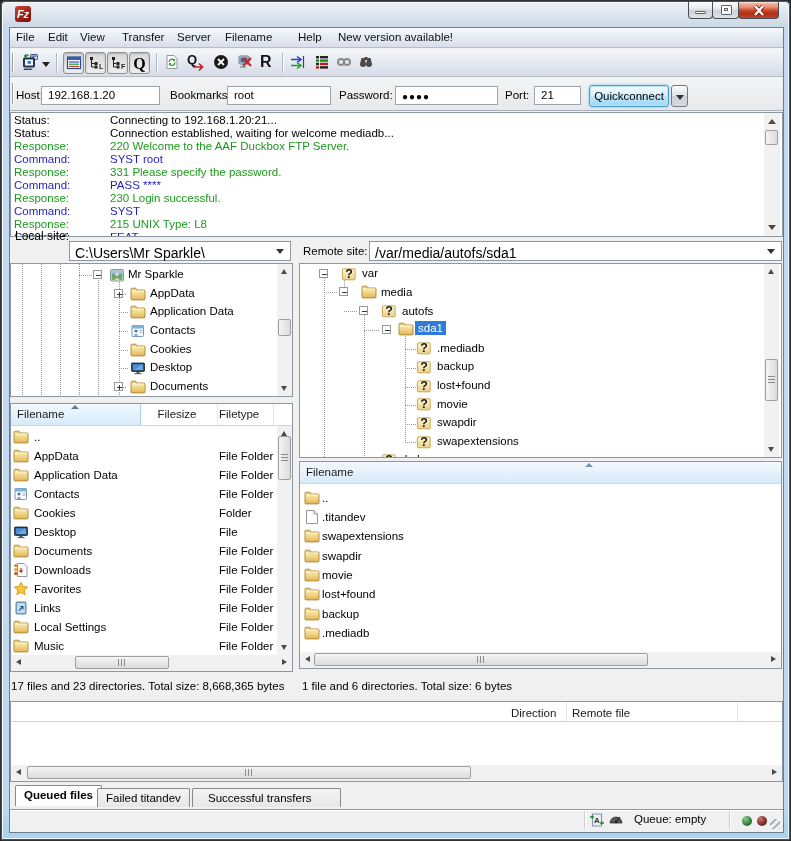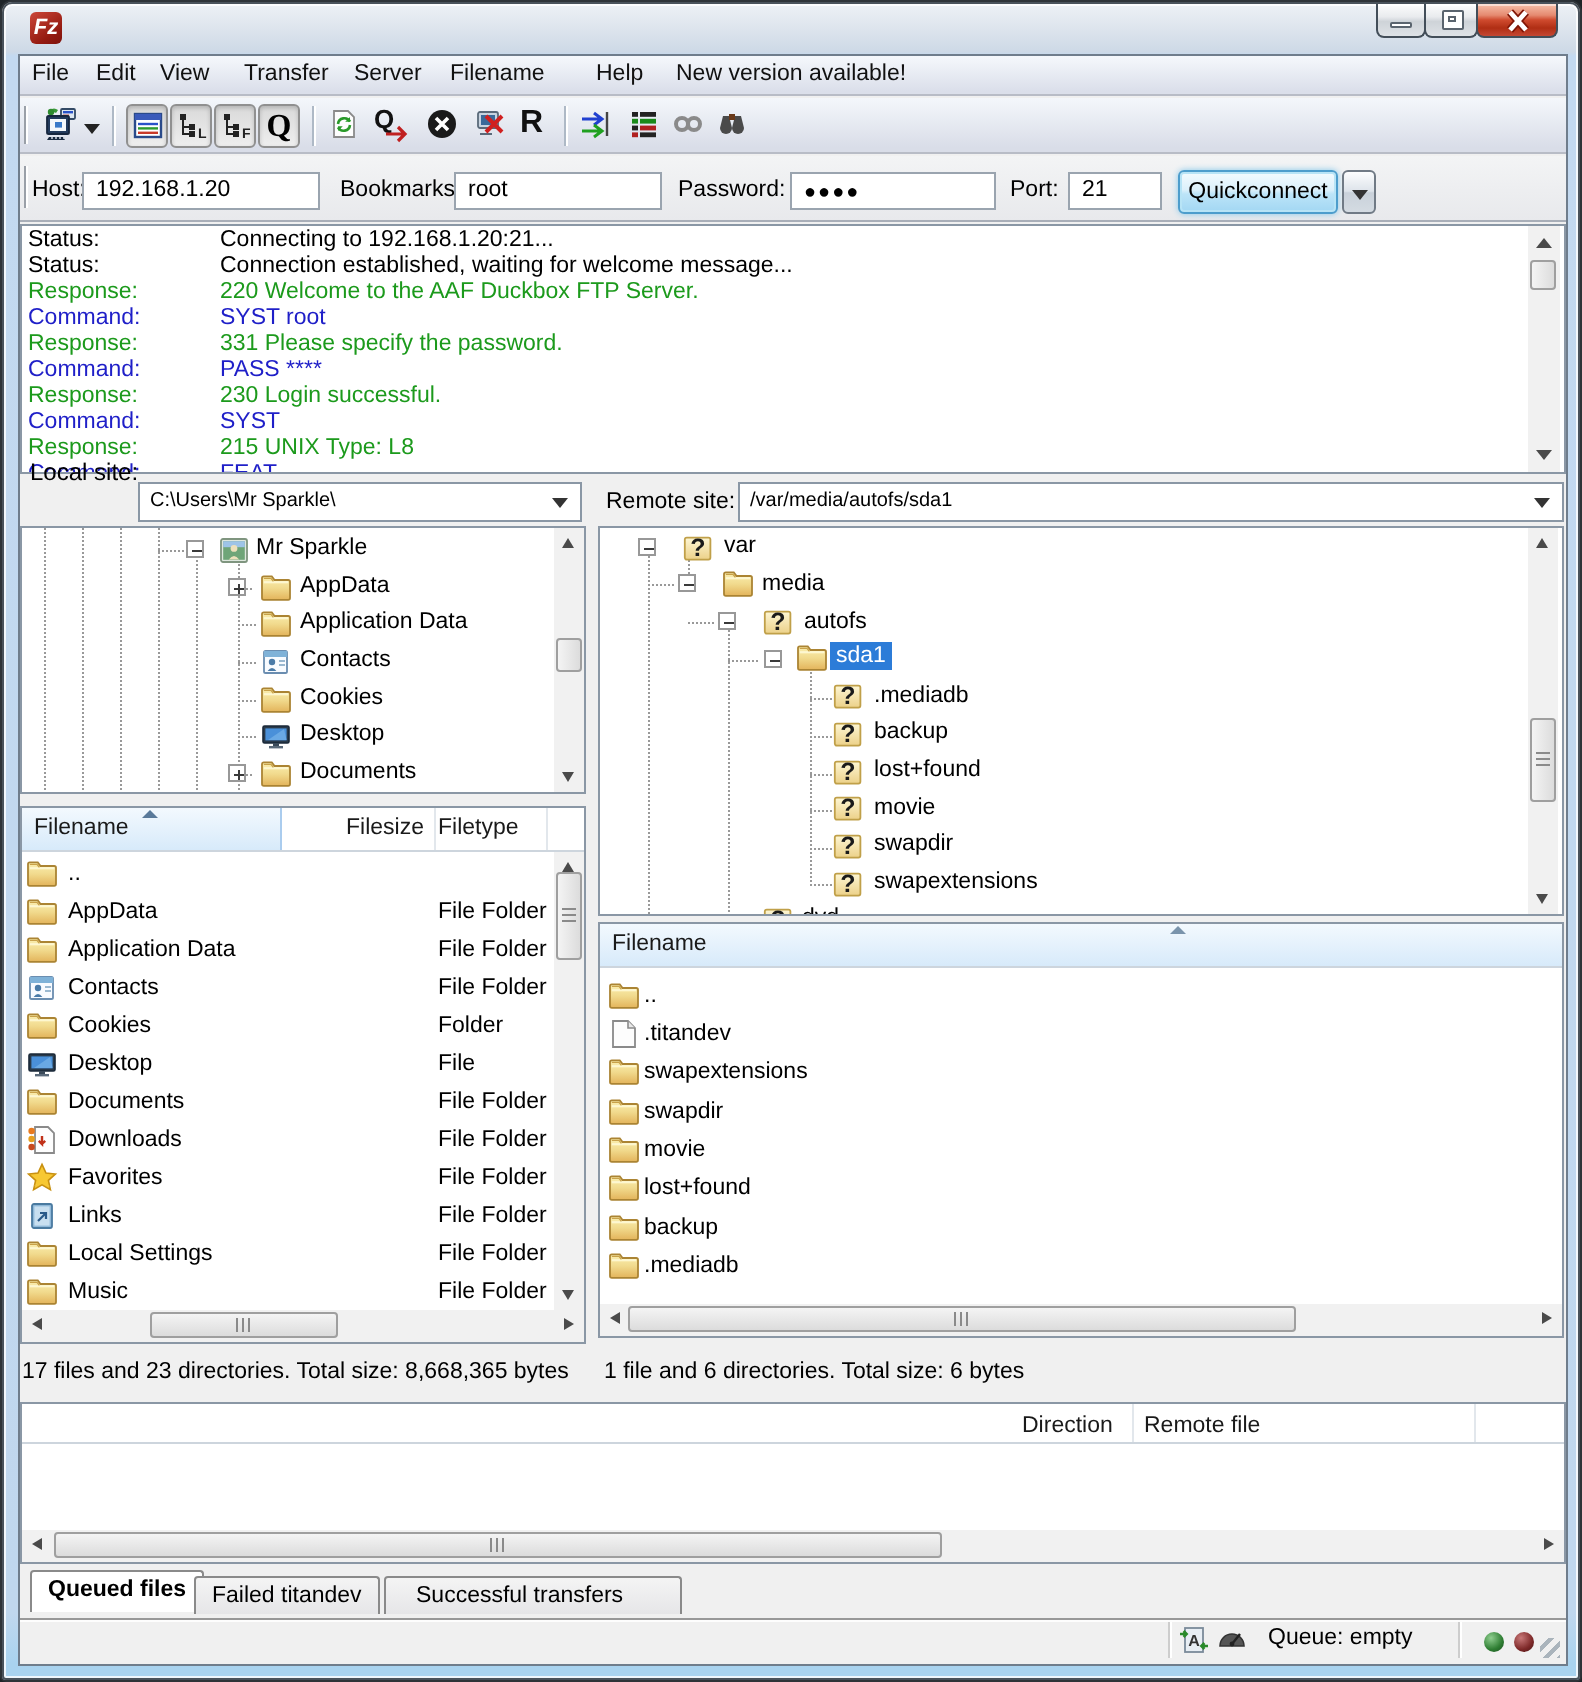--- a/index.html
+++ b/index.html
@@ -30,21 +30,21 @@
 .lr{position:absolute;left:3px;font-size:11.5px;white-space:nowrap}
 .lr b{font-weight:normal;position:absolute;left:0;width:102px}
 .lr span{position:absolute;left:96px;width:600px}
 .cS{color:#000}.cR{color:#1c9a1c}.cC{color:#1f1fc8}
 
 .sb{position:absolute;background:#f1f1f1}
 .sbthumb{position:absolute;background:linear-gradient(90deg,#f4f4f4,#dcdcdc);border:1px solid #9f9f9f;border-radius:2px}
 .sbthumbh{position:absolute;background:linear-gradient(#f4f4f4,#dcdcdc);border:1px solid #9f9f9f;border-radius:2px}
 .arr{position:absolute;width:0;height:0}
 
-.combo{position:absolute;height:20px;background:#fff;border:1px solid #8a97a5;font-size:10px;padding:3px 0 0 5px;white-space:nowrap}
+.combo{position:absolute;height:20px;background:#fff;border:1px solid #8a97a5;font-size:14px;padding:3px 0 0 5px;white-space:nowrap}
 .cadrop{position:absolute;width:0;height:0;border-left:4px solid transparent;border-right:4px solid transparent;border-top:5px solid #333}
 
 .pane{position:absolute;background:#fff;border:1px solid #8a97a5}
 .trow{position:absolute;font-size:11.5px;white-space:nowrap;color:#000}
 .lhead{position:absolute;background:#fff;border-bottom:1px solid #cdd5dd}
 .hcell{position:absolute;top:0;height:100%;font-size:11.5px;color:#1a1a1a;padding-top:4px}
 .hblue{background:linear-gradient(#f3f9fe,#d7eafa)}
 .ic{position:absolute;width:16px;height:16px}
 .exp{position:absolute;width:9px;height:9px;background:#fff;border:1px solid #989898}
 .exp::before{content:"";position:absolute;left:2px;top:4px;width:5px;height:1px;background:#3a3a3a}
@@ -260,21 +260,21 @@
         <div class="cadrop" style="left:4px;top:9px"></div>
       </div>
   </div>
   <div id="log">
     <div class="lr cS" style="top:1px">
         <b>Status:</b>
         <span>Connecting to 192.168.1.20:21...</span>
       </div>
     <div class="lr cS" style="top:14px">
         <b>Status:</b>
-        <span>Connection established, waiting for welcome message...</span>
+        <span>Connection established, waiting for welcome mediadb...</span>
       </div>
     <div class="lr cR" style="top:27px">
         <b>Response:</b>
         <span>220 Welcome to the AAF Duckbox FTP Server.</span>
       </div>
     <div class="lr cC" style="top:40px">
         <b>Command:</b>
         <span>SYST root</span>
       </div>
     <div class="lr cR" style="top:53px">
@@ -429,21 +429,21 @@
       <div class="arr" style="left:4px;top:5px;border-left:3.5px solid transparent;border-right:3.5px solid transparent;border-bottom:5px solid #4a4a4a"></div>
       <div class="sbthumb" style="left:1px;top:95px;width:13px;height:42px">
           <div style="position:absolute;left:2px;top:16px;width:7px;height:1px;background:#8a8a8a;box-shadow:0 3px 0 #8a8a8a,0 6px 0 #8a8a8a"></div>
         </div>
       <div class="arr" style="left:4px;bottom:5px;border-left:3.5px solid transparent;border-right:3.5px solid transparent;border-top:5px solid #4a4a4a"></div>
     </div>
   </div>
   <div class="pane" id="llist" style="left:9px;top:402px;width:283px;height:269px;overflow:hidden">
     <div class="lhead" style="left:0;top:0;width:281px;height:22px">
       <div class="hcell hblue" style="left:0;width:130px;border-right:1px solid #ace;padding-left:6px">Filename</div>
-      <div class="hcell" style="left:131px;width:76px;border-right:1px solid #e2e7ec;text-align:right;padding-right:5px">Filesize</div>
+      <div class="hcell" style="left:131px;width:76px;border-right:1px solid #e2e7ec;text-align:center;padding-right:5px">Filesize</div>
       <div class="hcell" style="left:203px;width:60px;border-right:1px solid #e2e7ec;padding-left:5px">Filetype</div>
       <div class="arr" style="left:60px;top:1px;border-left:4px solid transparent;border-right:4px solid transparent;border-bottom:4px solid #5a7a9a"></div>
     </div>
     <svg class="ic" style="left:2px;top:25px">
         <use href="#folder"></use>
       </svg>
       <span class="trow" style="left:23px;top:27px">..</span>
     <svg class="ic" style="left:2px;top:44px">
         <use href="#folder"></use>
       </svg>

